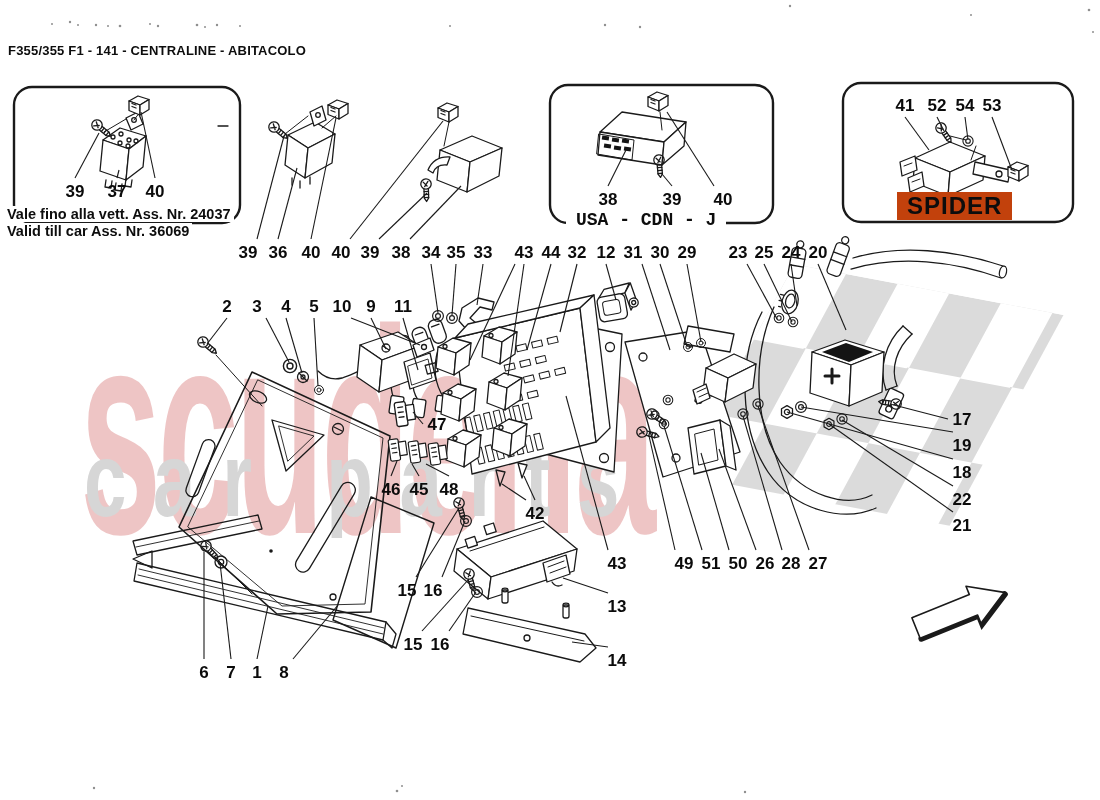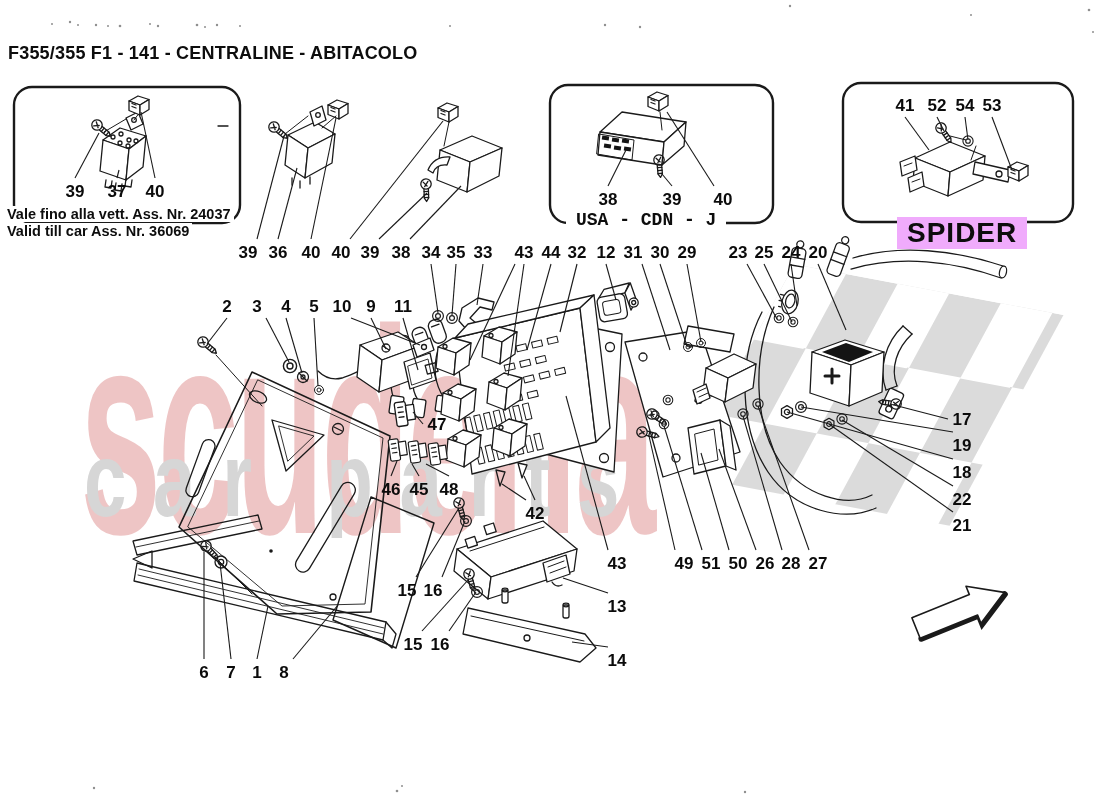--- a/index.html
+++ b/index.html
@@ -27,25 +27,25 @@
     opacity:.9;
   }
   svg.diagram{position:absolute;left:0;top:0;z-index:2;}
   svg.diagram *{vector-effect:none;}
   svg .ln{stroke:#1a1a1a;fill:none;stroke-width:1.3;stroke-linecap:round;stroke-linejoin:round;}
   svg .w{fill:#ffffff;}
   svg .co{font:bold 17px "Liberation Sans",sans-serif;fill:#0b0b0b;stroke:none;text-anchor:middle;}
   svg .leader{stroke:#1a1a1a;stroke-width:1.1;fill:none;}
   
   .label{position:absolute;z-index:3;font-weight:bold;color:#0d0d0d;white-space:nowrap;}
-  .page-title{left:8px;top:43px;font-size:18px;letter-spacing:.2px;}
+  .page-title{left:8px;top:43px;font-size:13px;letter-spacing:.2px;}
   .cap-wrap{left:4px;top:206px;width:238px;text-align:left;font-size:14.5px;line-height:17px;}
   .cap-wrap span{background:#fff;padding:0 3px;}
   .usa-label{left:566px;top:210px;font-size:18px;background:#fff;padding:0 10px;font-family:Liberation Mono, monospace;}
-  .spider-label{left:897px;top:217px;font-size:28px;letter-spacing:1px;background:#f0abfc;padding:0 10px;}
+  .spider-label{left:897px;top:192px;font-size:24px;letter-spacing:1px;background:#c2410c;padding:0 10px;}
 </style>
 </head>
 <body>
 
 <div class="stage">
 
   <div class="wm-brand" style="color: rgba(199, 62, 62, 0.3);">scuderia</div>
   <div class="wm-sub" style="color: rgb(214, 214, 214);">car parts</div>
   <div class="checker" style="background-image: conic-gradient(rgb(215, 215, 215) 0deg, rgb(215, 215, 215) 25%, transparent 0deg, transparent 50%, rgb(215, 215, 215) 0deg, rgb(215, 215, 215) 75%, transparent 0deg);"></div>
 

